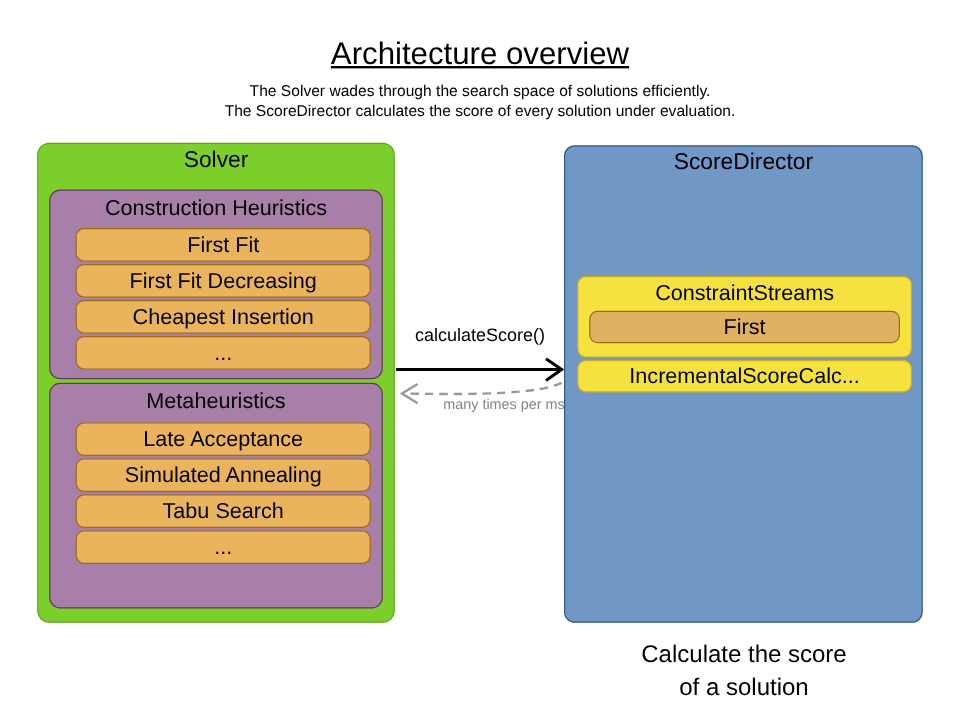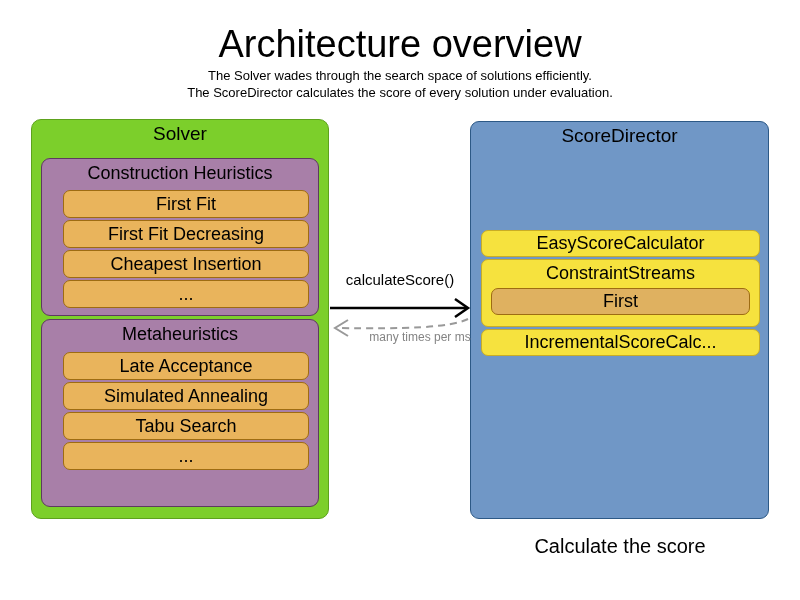--- a/index.html
+++ b/index.html
@@ -9,21 +9,21 @@
     height: 600px;
     background: #ffffff;
     font-family: "Liberation Sans", sans-serif;
     color: #000000;
     overflow: hidden;
   }
 
   
   .page-title {
     position: absolute; top: 26px; left: 0; width: 800px;
-    text-align: center; font-size: 38px; line-height: 36px;
+    text-align: center; font-size: 26px; line-height: 36px; text-decoration: underline;
   }
   .page-sub1, .page-sub2 {
     position: absolute; left: 0; width: 800px;
     text-align: center; font-size: 13px; line-height: 16px;
   }
   .page-sub1 { top: 68px; }
   .page-sub2 { top: 85px; }
 
   
   .solver-box {
@@ -146,35 +146,35 @@
         <div class="orange-item">Simulated Annealing</div>
         <div class="orange-item">Tabu Search</div>
         <div class="orange-item">...</div>
       </div>
     </div>
   </div>
 
   <div class="director-box">
     <div class="box-title">ScoreDirector</div>
     <div class="calc-stack">
-      <div class="yellow-item calc-simple">EasyScoreCalculator</div>
       <div class="yellow-item calc-constraint">
         <div class="yellow-item-label">ConstraintStreams</div>
         <div class="bavet-item">First</div>
       </div>
       <div class="yellow-item calc-simple">IncrementalScoreCalc...</div>
     </div>
   </div>
 
   <div class="call-label">calculateScore()</div>
   <svg class="arrow-svg" width="142" height="48" viewBox="0 0 142 48">
     <line class="call-arrow-line" x1="1" y1="12" x2="138" y2="12"></line>
     <polyline class="call-arrow-head" points="126,3 139,12 126,21"></polyline>
     <path class="freq-arrow-line" d="M 139 23 C 120 32 75 33 10 32"></path>
     <polyline class="freq-arrow-head" points="19,24 6,32 19,40"></polyline>
   </svg>
   <div class="freq-label">many times per ms</div>
 
   <div class="caption-right">
     <div>Calculate the score</div>
+    <div>of a solution</div>
   </div>
 
 </div>
 
 </body></html>

